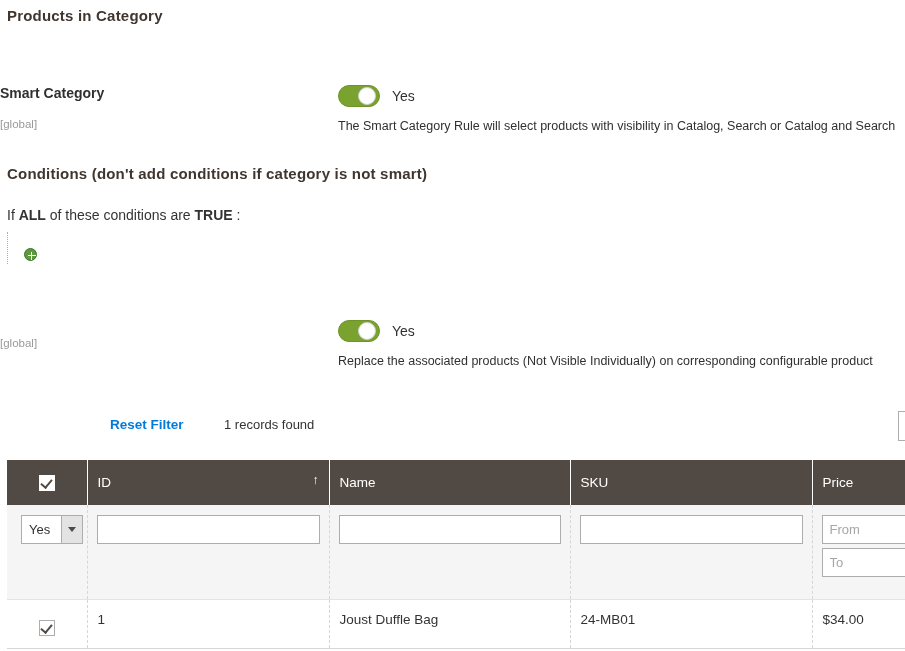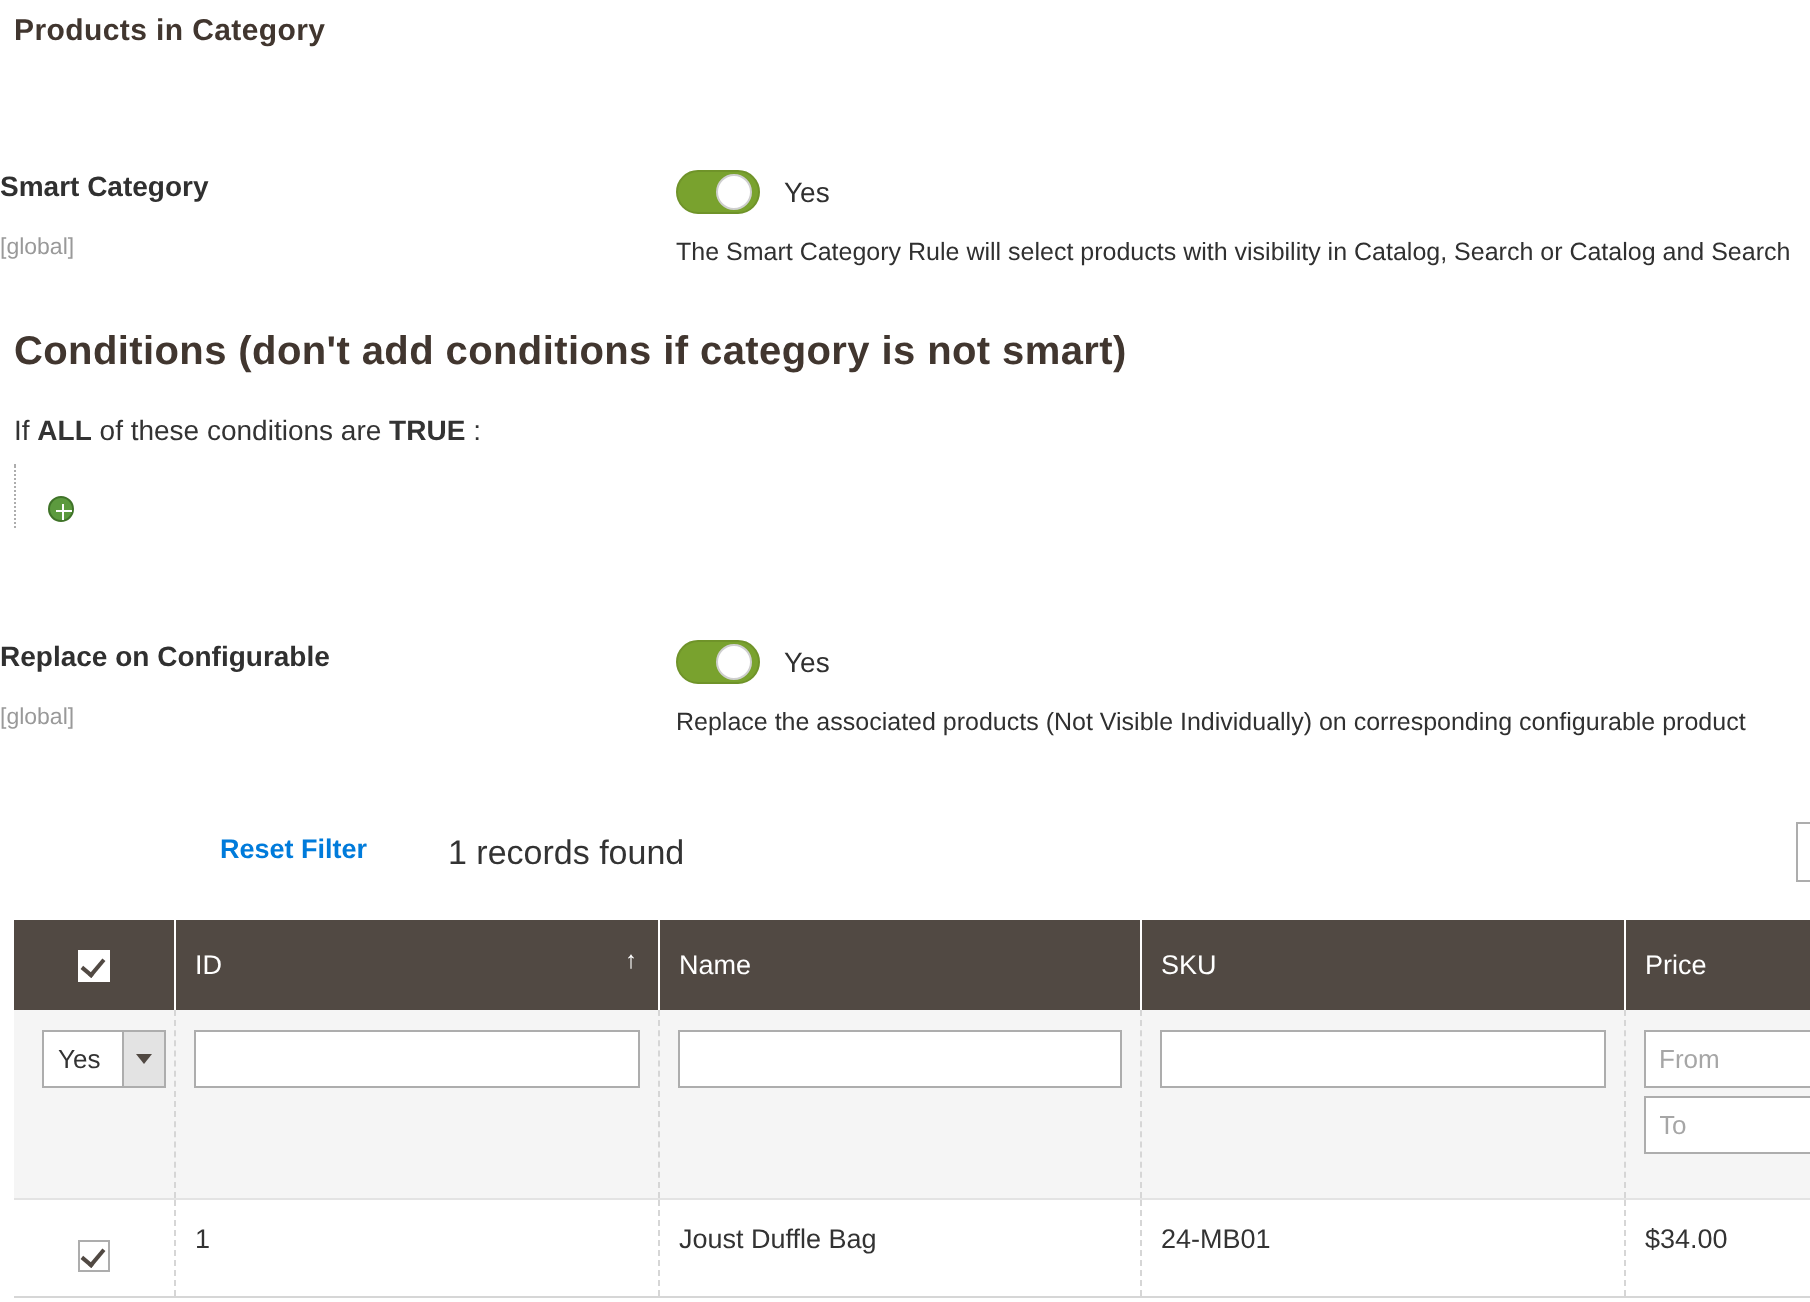--- a/index.html
+++ b/index.html
@@ -22,21 +22,21 @@
   
   .section-title {
     font-size: 15px;
     font-weight: bold;
     color: #41362f;
     position: absolute;
     letter-spacing: .2px;
     text-align: right;
   }
   #page-title { left: 7px; top: 7px; }
-  #conditions-title { left: 7px; top: 165px; font-size: 20px; }
+  #conditions-title { left: 7px; top: 165px; font-size: 15px; }
 
   
   .field-row {
     position: absolute;
     left: 0;
     width: 905px;
   }
   .field-label {
     position: absolute;
     left: 0;
@@ -208,21 +208,21 @@
     font-size: 13.5px;
     font-weight: bold;
     text-decoration: none;
     cursor: pointer;
     padding-left: 12px;
   }
   .records-found {
     position: absolute;
     left: 224px;
     top: 7px;
-    font-size: 17px;
+    font-size: 13px;
     color: #333333;
   }
   .perpage-input {
     position: absolute;
     left: 898px;
     top: 411px;
     width: 60px;
     height: 30px;
     border: 1px solid #adadad;
     background: #ffffff;
@@ -403,21 +403,20 @@
 </div>
 
 <div class="cond-list">
   <div class="cond-add-row">
     <span class="icon-add" title="Add"></span>
   </div>
 </div>
 
 <div class="field-row" style="top:320px;">
   <div class="field-label">
-    <span>Replace on Configurable</span>
     <span class="field-scope">[global]</span>
   </div>
   <div class="toggle-wrap">
     <span class="toggle">
       <span class="knob"></span>
     </span>
     <span class="toggle-text">Yes</span>
   </div>
 </div>
 <div class="field-note" style="top:354px;">Replace the associated products (Not Visible Individually) on corresponding configurable product</div>

